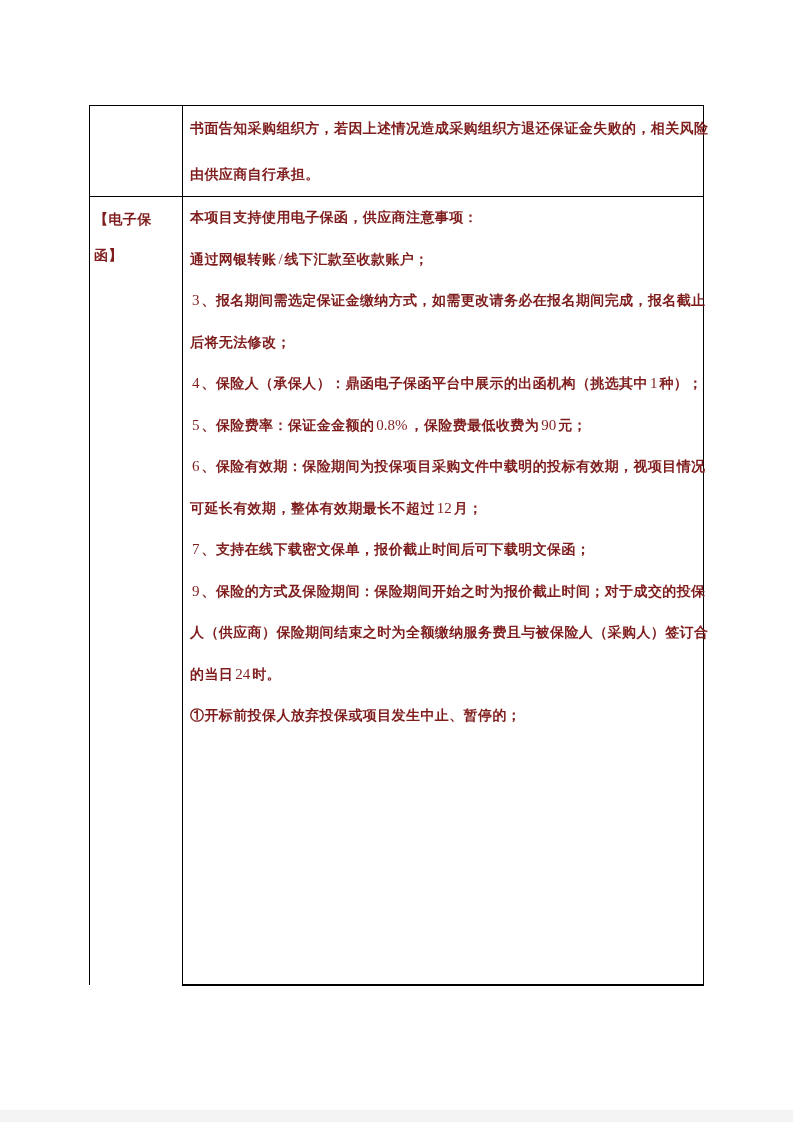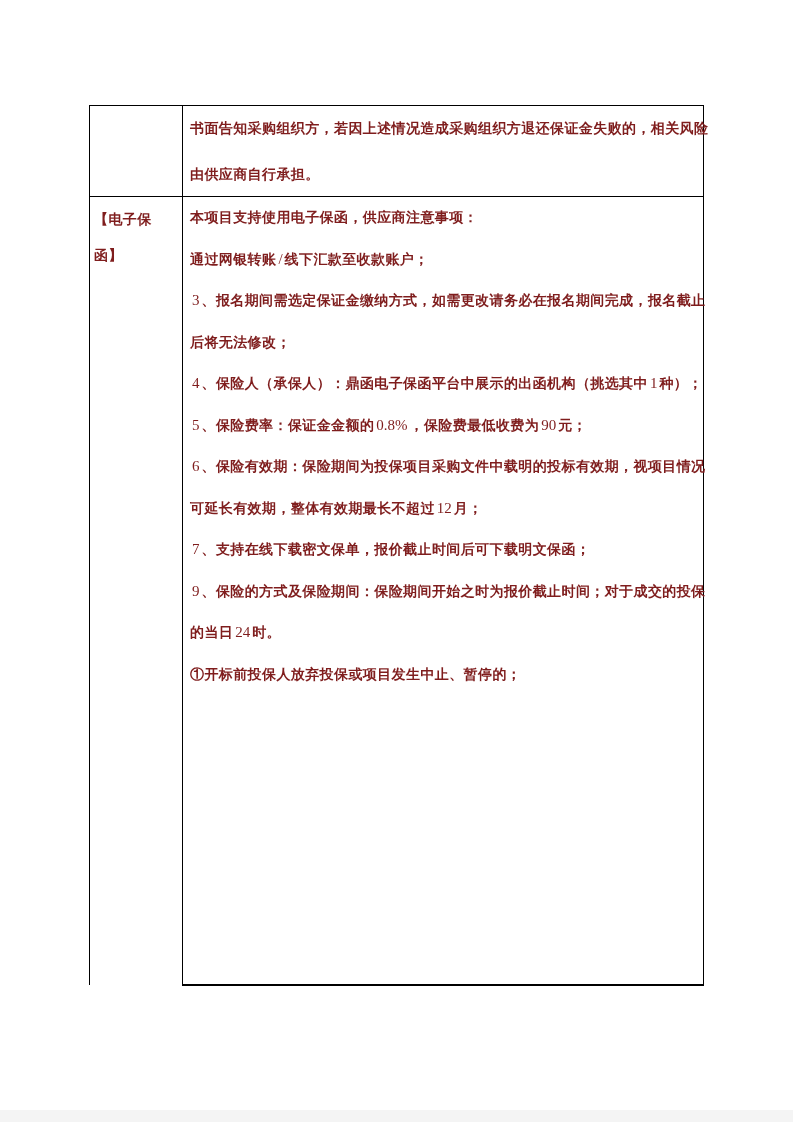--- a/index.html
+++ b/index.html
@@ -63,19 +63,20 @@
     <div class="line cjk mixed">本项目支持使用电子保函，供应商注意事项：</div>
     <div class="line cjk mixed">通过网银转账<span class="lat">/</span>线下汇款至收款账户；</div>
     <div class="line cjk mixed"><span class="lat">3</span>、报名期间需选定保证金缴纳方式，如需更改请务必在报名期间完成，报名截止</div>
     <div class="line cjk mixed">后将无法修改；</div>
     <div class="line cjk mixed"><span class="lat">4</span>、保险人（承保人）：鼎函电子保函平台中展示的出函机构（挑选其中<span class="lat">1</span>种）；</div>
     <div class="line cjk mixed"><span class="lat">5</span>、保险费率：保证金金额的<span class="lat">0.8%</span>，保险费最低收费为<span class="lat">90</span>元；</div>
     <div class="line cjk mixed"><span class="lat">6</span>、保险有效期：保险期间为投保项目采购文件中载明的投标有效期，视项目情况</div>
     <div class="line cjk mixed">可延长有效期，整体有效期最长不超过<span class="lat">12</span>月；</div>
     <div class="line cjk mixed"><span class="lat">7</span>、支持在线下载密文保单，报价截止时间后可下载明文保函；</div>
     <div class="line cjk mixed"><span class="lat">9</span>、保险的方式及保险期间：保险期间开始之时为报价截止时间；对于成交的投保</div>
+    <div class="line cjk mixed">人（供应商）保险期间结束之时为全额缴纳服务费且与被保险人（采购人）签订合</div>
     <div class="line cjk mixed">的当日<span class="lat">24</span>时。</div>
     <div class="line cjk mixed">①开标前投保人放弃投保或项目发生中止、暂停的；</div>
   </div>
 
   <div class="page-edge-strip" style="background: rgb(244, 244, 244);"></div>
 
 </div>
 
 </body></html>

